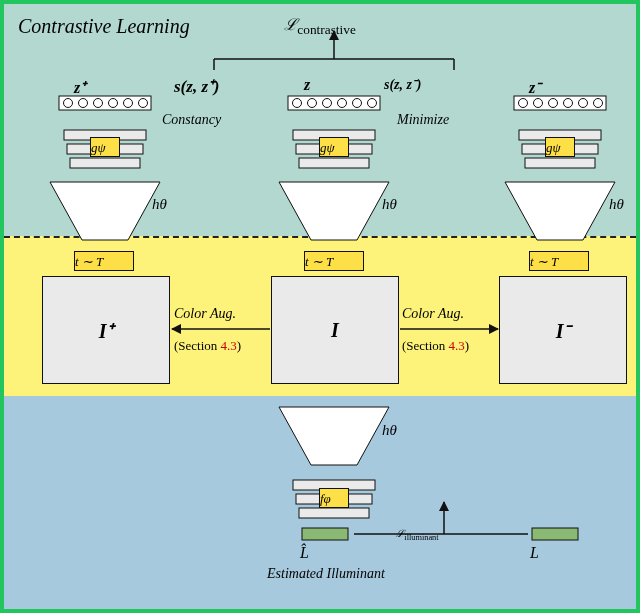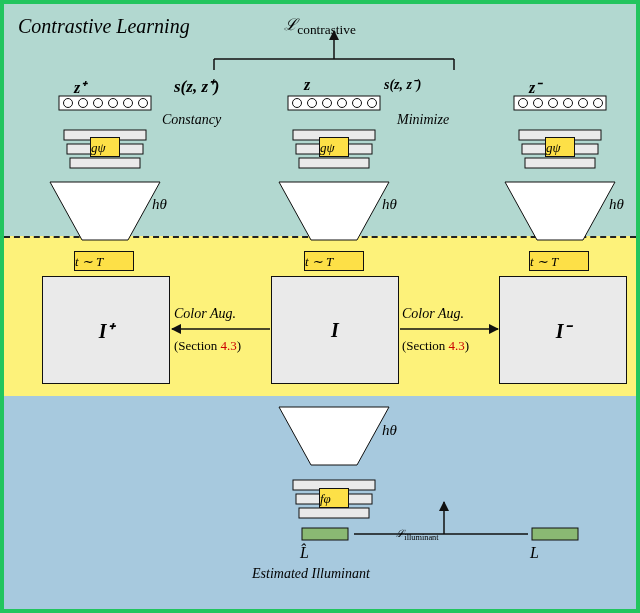--- a/index.html
+++ b/index.html
@@ -208,15 +208,15 @@
 
   <div class="abs slabbox labelC" style="left:315px; top:484px; width:30px; height:20px; line-height:20px; font-size:13px;"><span class="math">fφ</span></div>
 
   <div class="abs labelC" style="left:392px; top:482px; width:100px; font-size:10px; text-align:left;margin-top:40px;">
     <span class="ital">ℒ</span><sub class="rm">illuminant</sub>
   </div>
 
   <div class="abs labelC" style="left:296px; top:540px; width:50px; font-size:16px;"><span class="math">L̂</span></div>
   <div class="abs labelC" style="left:526px; top:540px; width:50px; font-size:16px;"><span class="math">L</span></div>
 
-  <div class="abs labelC ital" style="left:248px; top:562px; width:150px; font-size:14px;">Estimated Illuminant</div>
+  <div class="abs labelC ital" style="left:263px; top:562px; width:150px; font-size:14px;">Estimated Illuminant</div>
 
 </div>
 
 </body></html>

